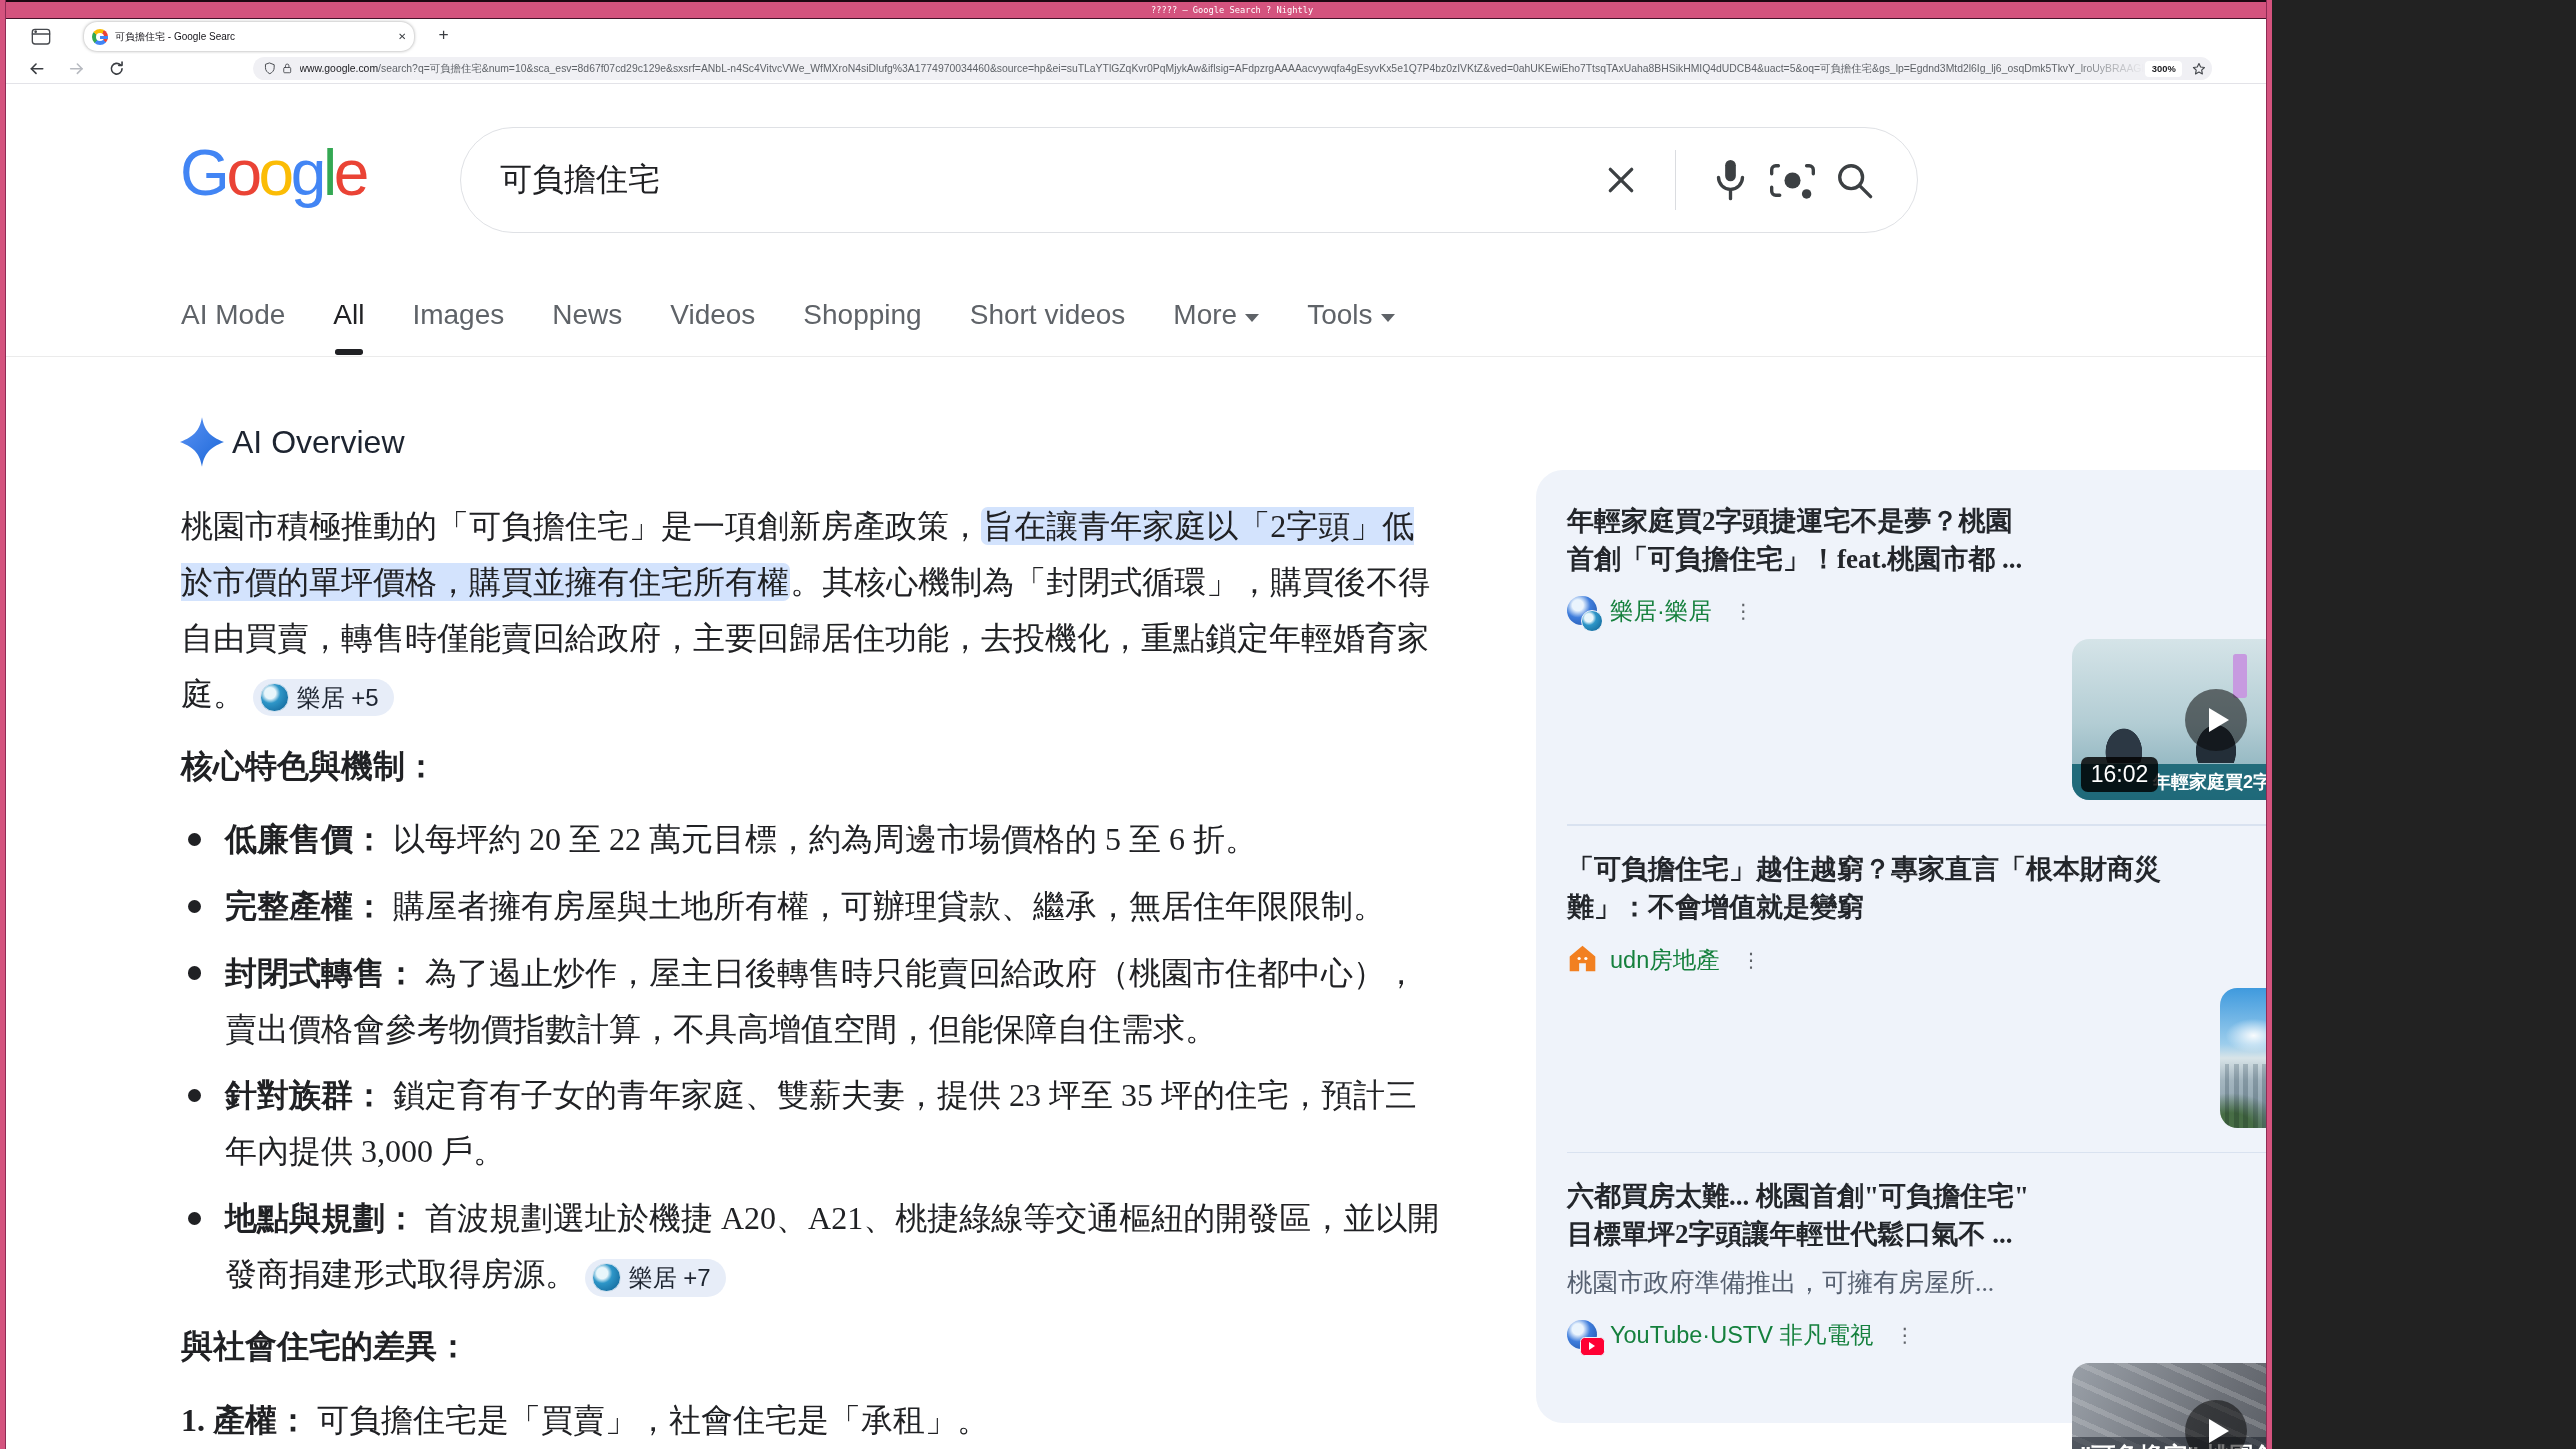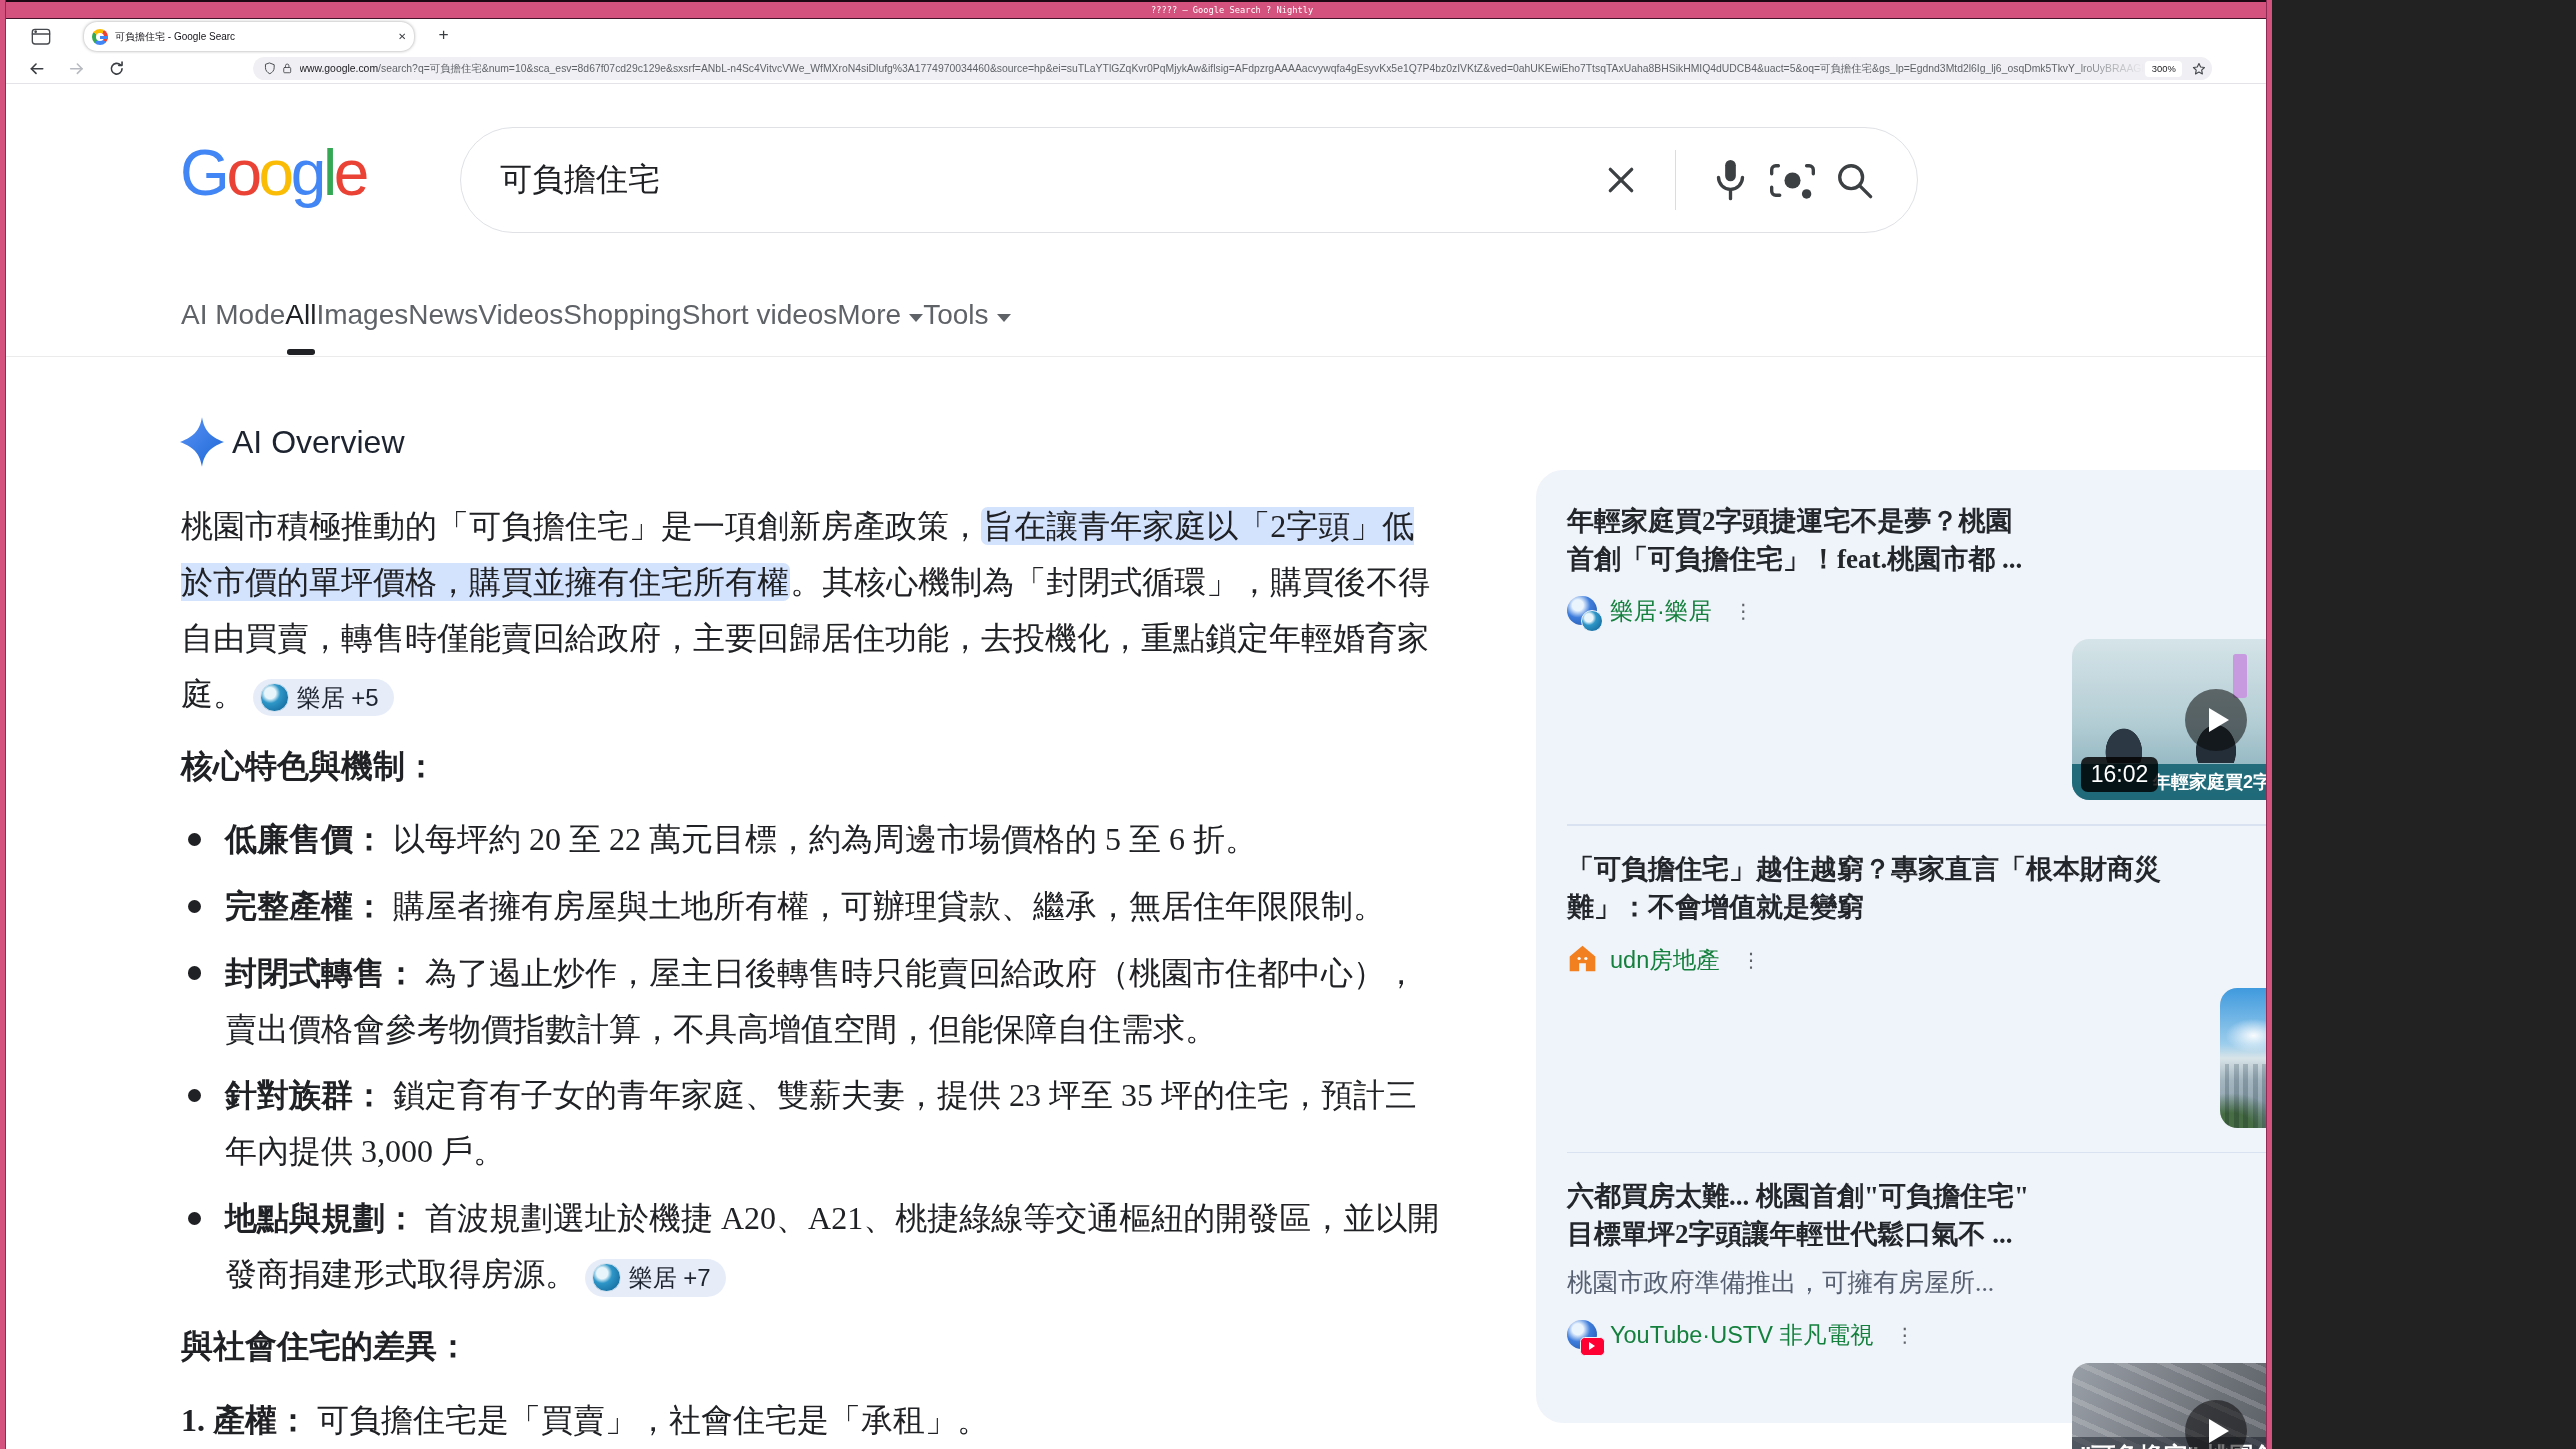--- a/index.html
+++ b/index.html
@@ -25,35 +25,35 @@
     -webkit-mask-image:linear-gradient(90deg,#000 88%,transparent);mask-image:linear-gradient(90deg,#000 88%,transparent);}
   .tab .tclose{font-size:10px;color:#3a3d42;margin-left:5.4px;flex:0 0 auto;}
   .newtab{position:absolute;left:433px;top:5.4px;font-size:17.4px;color:#3a3d42;font-weight:300;}
   .toolbar{position:absolute;left:5.4px;top:54px;width:2565px;height:29.5px;background:#fff;border-bottom:0.7px solid #e3e3e8;box-sizing:border-box;}
   .navbtn{position:absolute;top:6px;}
   .urlpill{position:absolute;left:248px;top:3.4px;width:1959px;height:23px;background:#f0f0f4;border-radius:11.4px;
     display:flex;align-items:center;padding:0 6.7px 0 10.7px;box-sizing:border-box;}
   .urltext{font-size:10.4px;color:#5f6368;white-space:nowrap;overflow:hidden;flex:1 1 auto;margin-left:6.7px;
     -webkit-mask-image:linear-gradient(90deg,#000 96%,transparent);mask-image:linear-gradient(90deg,#000 96%,transparent);}
   .urltext .dom{color:#1b1b1f;}
-  .zoombadge{flex:0 0 auto;background:#fff;border-radius:4px;padding:2.7px 6.7px;font-size:9.4px;color:#1b1b1f;margin-right:9.4px;}
+  .zoombadge{flex:0 0 auto;background:#fff;border-radius:4px;padding:2.7px 6.7px;font-size:9.4px;color:#1b1b1f;margin-right:9.4px;font-weight:bold;}
   
   .glogo{position:absolute;left:180px;top:140px;font-size:64px;font-weight:500;letter-spacing:-3.4px;line-height:67px;}
   .glogo span{display:inline-block;}
   .searchbox{position:absolute;left:460px;top:127px;width:1458px;height:106px;border:1.3px solid #dfe1e5;
     border-radius:54px;background:#fff;display:flex;align-items:center;box-sizing:border-box;padding:0 32px 0 39px;}
   .query{font-size:32px;color:#202124;flex:1 1 auto;font-family:"Liberation Serif",serif;}
   .sdiv{width:1.3px;height:60px;background:#dadce0;margin:0 23px;}
   .sicon{flex:0 0 auto;display:flex;align-items:center;justify-content:center;width:62px;}
   .apps{position:absolute;left:2380px;top:166px;width:56px;height:56px;display:grid;
     grid-template-columns:repeat(3,1fr);align-items:center;justify-items:center;}
   .apps i{width:6.7px;height:6.7px;border-radius:50%;background:#5f6368;}
   .avatar{position:absolute;left:2455px;top:150px;width:62px;height:62px;border-radius:50%;
     background:radial-gradient(circle at 50% 36%,#d8b08a 0 26%,#9a7354 44%,#54422f 66%,#322a20 100%);}
-  .nav{position:absolute;left:181px;top:299px;display:flex;font-size:28px;color:#5f6368;}
+  .nav{position:absolute;left:181px;top:299px;display:flex;gap:48px;font-size:28px;color:#5f6368;}
   .nav .item{position:relative;white-space:nowrap;display:flex;align-items:center;gap:8px;}
   .nav .item.active{color:#202124;}
   .nav .item.active::after{content:"";position:absolute;left:1.3px;right:1.3px;top:50px;height:6px;background:#202124;border-radius:2.7px;}
   .caret{width:0;height:0;border-left:7.4px solid transparent;border-right:7.4px solid transparent;border-top:8.7px solid #5f6368;margin-top:5.4px;}
   .navline{position:absolute;left:5.4px;top:356px;width:2565px;height:1.3px;background:#ebebeb;}
   
   .aiohead{position:absolute;left:180px;top:417px;display:flex;align-items:center;gap:8px;}
   .aiohead .lbl{font-size:32px;font-weight:500;color:#1d2430;}
   .aiodots{position:absolute;left:2367px;top:425px;font-size:29.5px;color:#474b52;line-height:40px;}
   .maincol{position:absolute;left:181px;top:498px;width:1261px;color:#202124;

